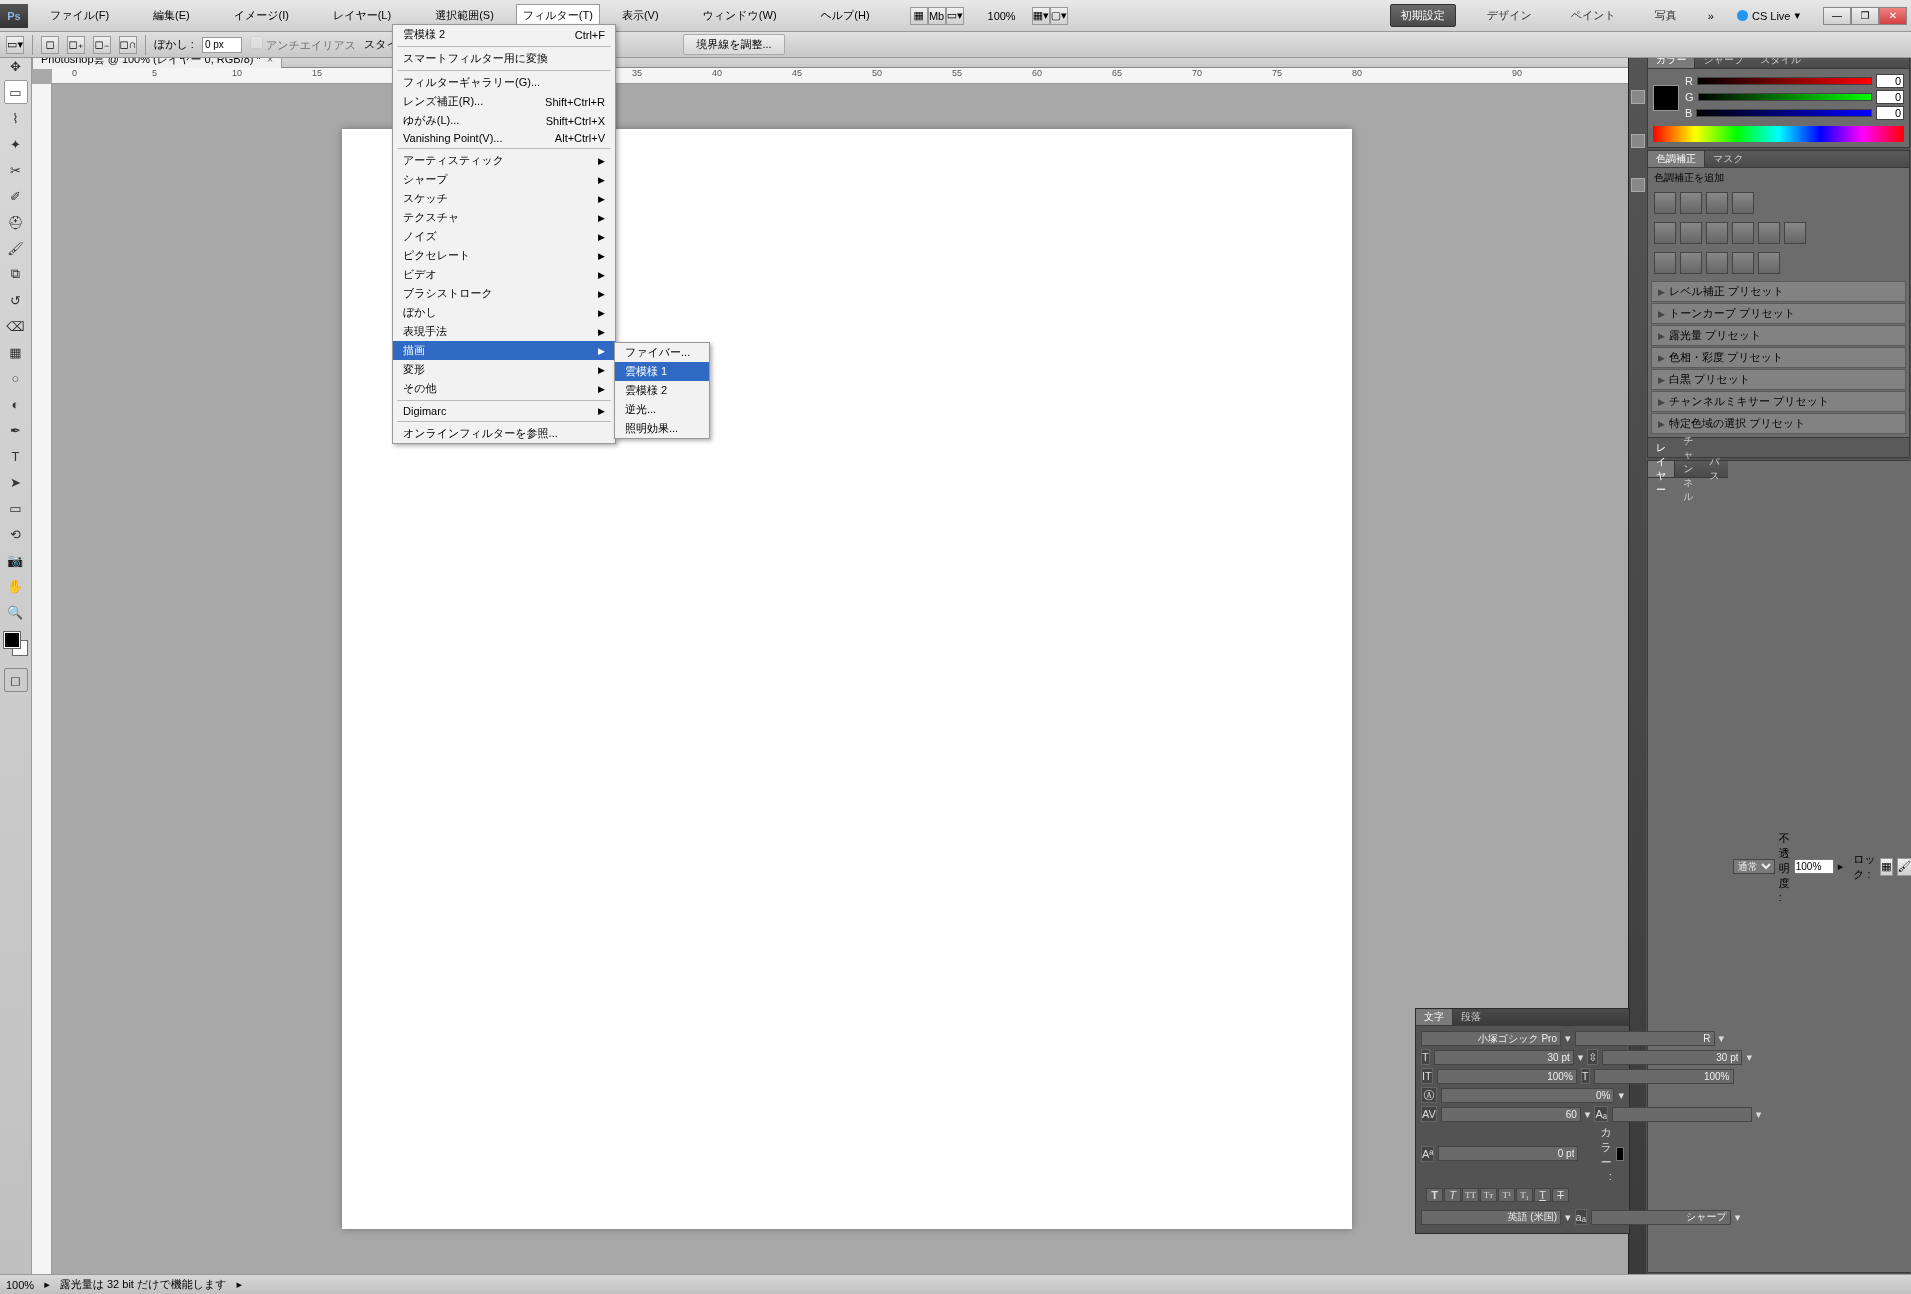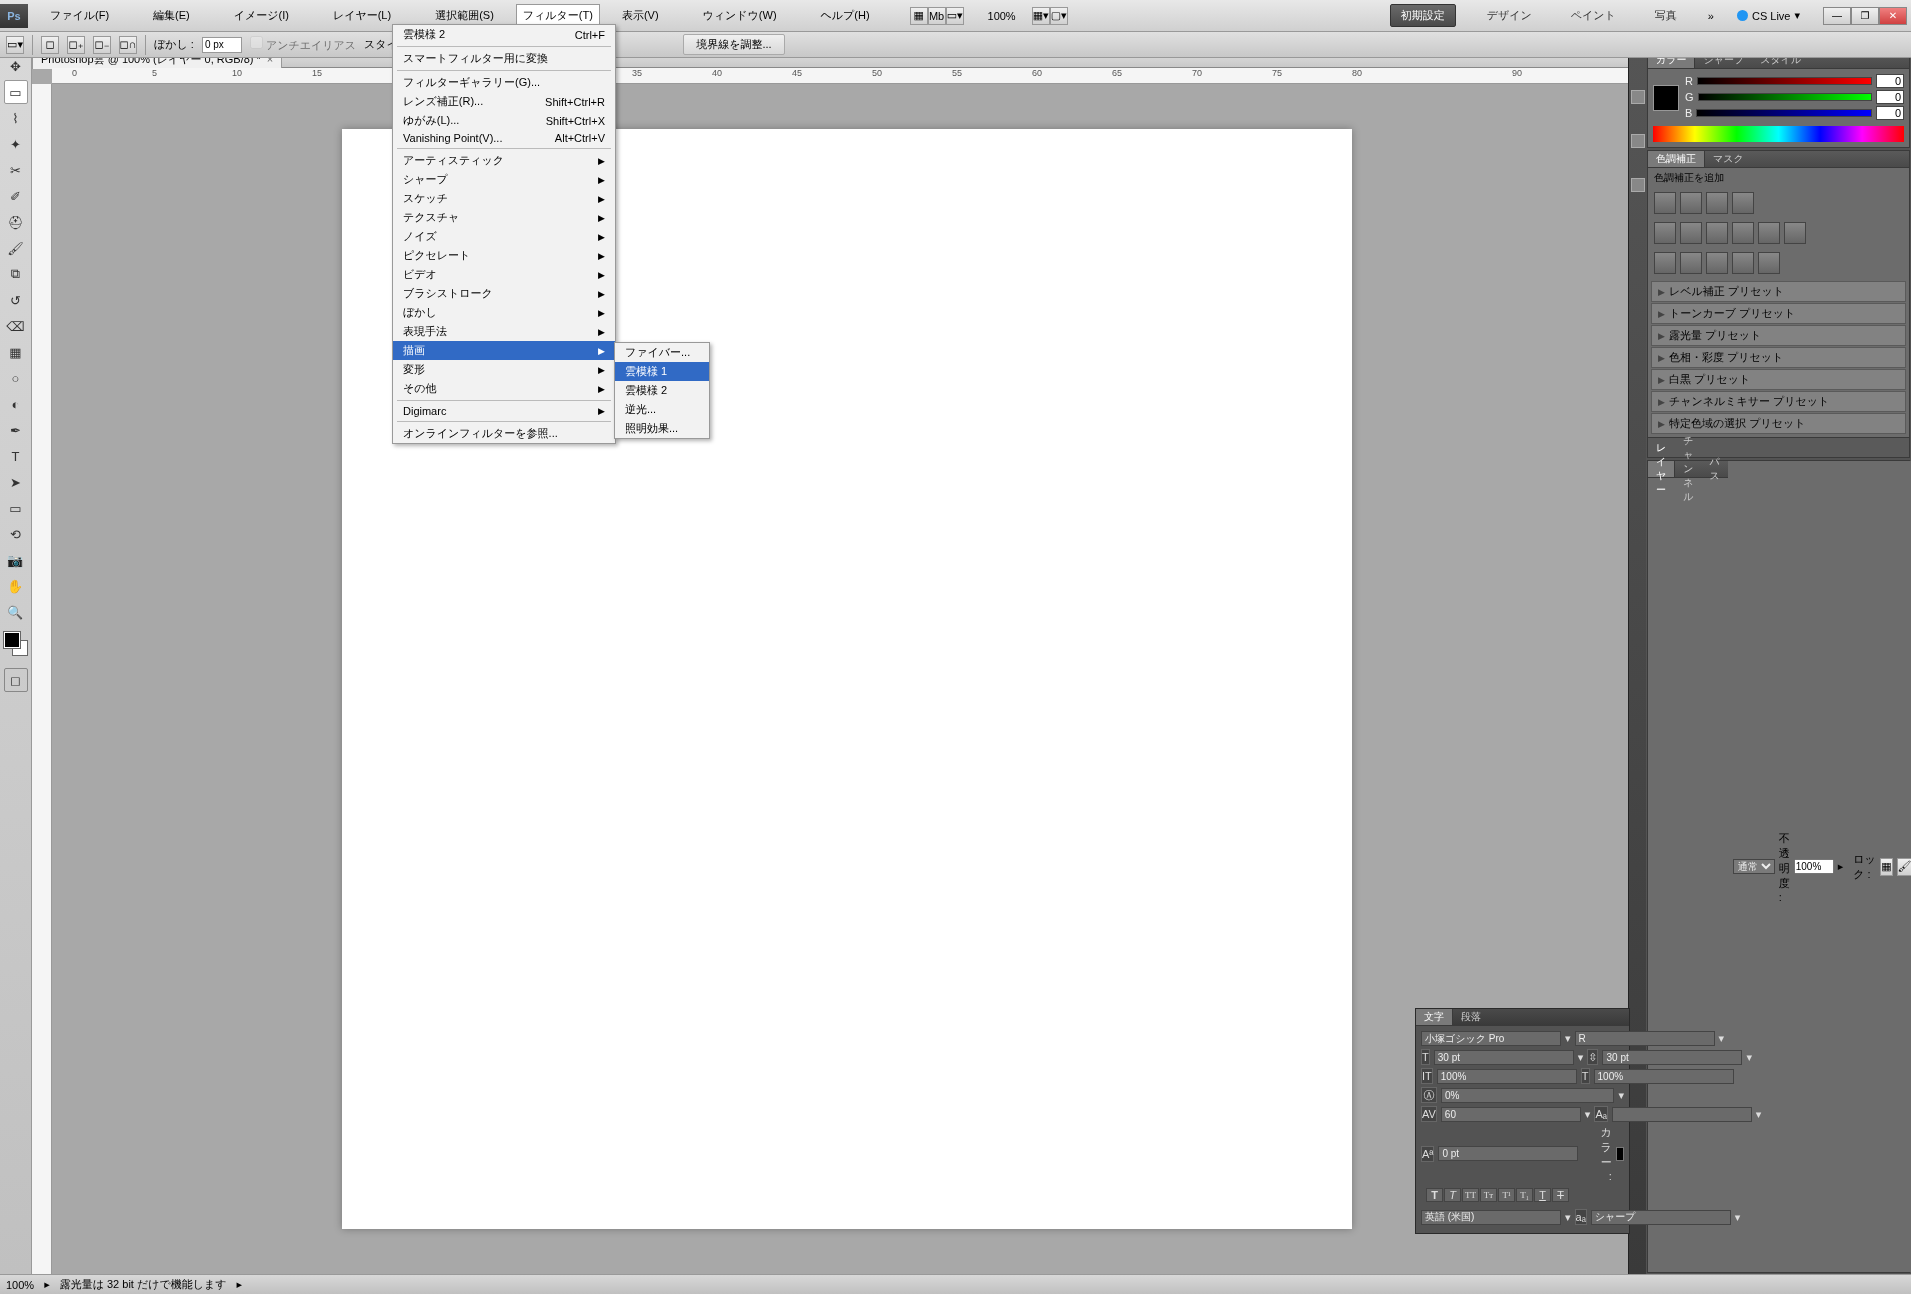--- a/index.html
+++ b/index.html
@@ -70,21 +70,21 @@
 .menu-row.hl { background: #316ac5; color: #fff; }
 .menu-sep { height: 1px; background: #bbb; margin: 2px 4px; }
 .menu-arrow { font-size: 9px; }
 .submenu { position: absolute; top: 342px; left: 614px; width: 96px; background: #f2f2f2; border: 1px solid #999; box-shadow: 2px 2px 4px rgba(0,0,0,0.3); z-index: 101; }
 
 .char-panel { position: absolute; left: 1415px; top: 1008px; width: 215px; background: #535353; border: 1px solid #2a2a2a; z-index: 50; }
 .char-panel .panel-tabs { background: linear-gradient(#4a4a4a,#3a3a3a); }
 .char-body { background: #535353; padding: 5px; color: #ddd; font-size: 10px; }
 .char-row { display: flex; align-items: center; gap: 4px; margin-bottom: 3px; }
 .char-label { width: 16px; height: 16px; display: flex; align-items: center; justify-content: center; background: #444; border: 1px solid #666; }
-.char-input { flex: 1; background: #6a6a6a; border: 1px solid #444; color: #eee; padding: 1px 3px; font-size: 10px; }
+.char-input { flex: 1; background: #6a6a6a; border: 1px solid #444; color: #eee; padding: 1px 3px; font-size: 10px; text-align: right; }
 .type-styles { display: flex; gap: 1px; padding: 3px 5px; }
 .type-btn { width: 17px; height: 14px; background: #666; border: 1px solid #444; color: #ddd; font-size: 9px; display: flex; align-items: center; justify-content: center; font-family: serif;}
 .color-block { width:34px; height: 14px; background:#000; border: 1px solid #777;}
 .ruler-num { position: absolute; top: 0; font-size: 9px; color: #555; }
 .opt-sep { width: 1px; height: 20px; background: #999; }
 </style>
 </head>
 <body>
 
 <div class="menubar">

